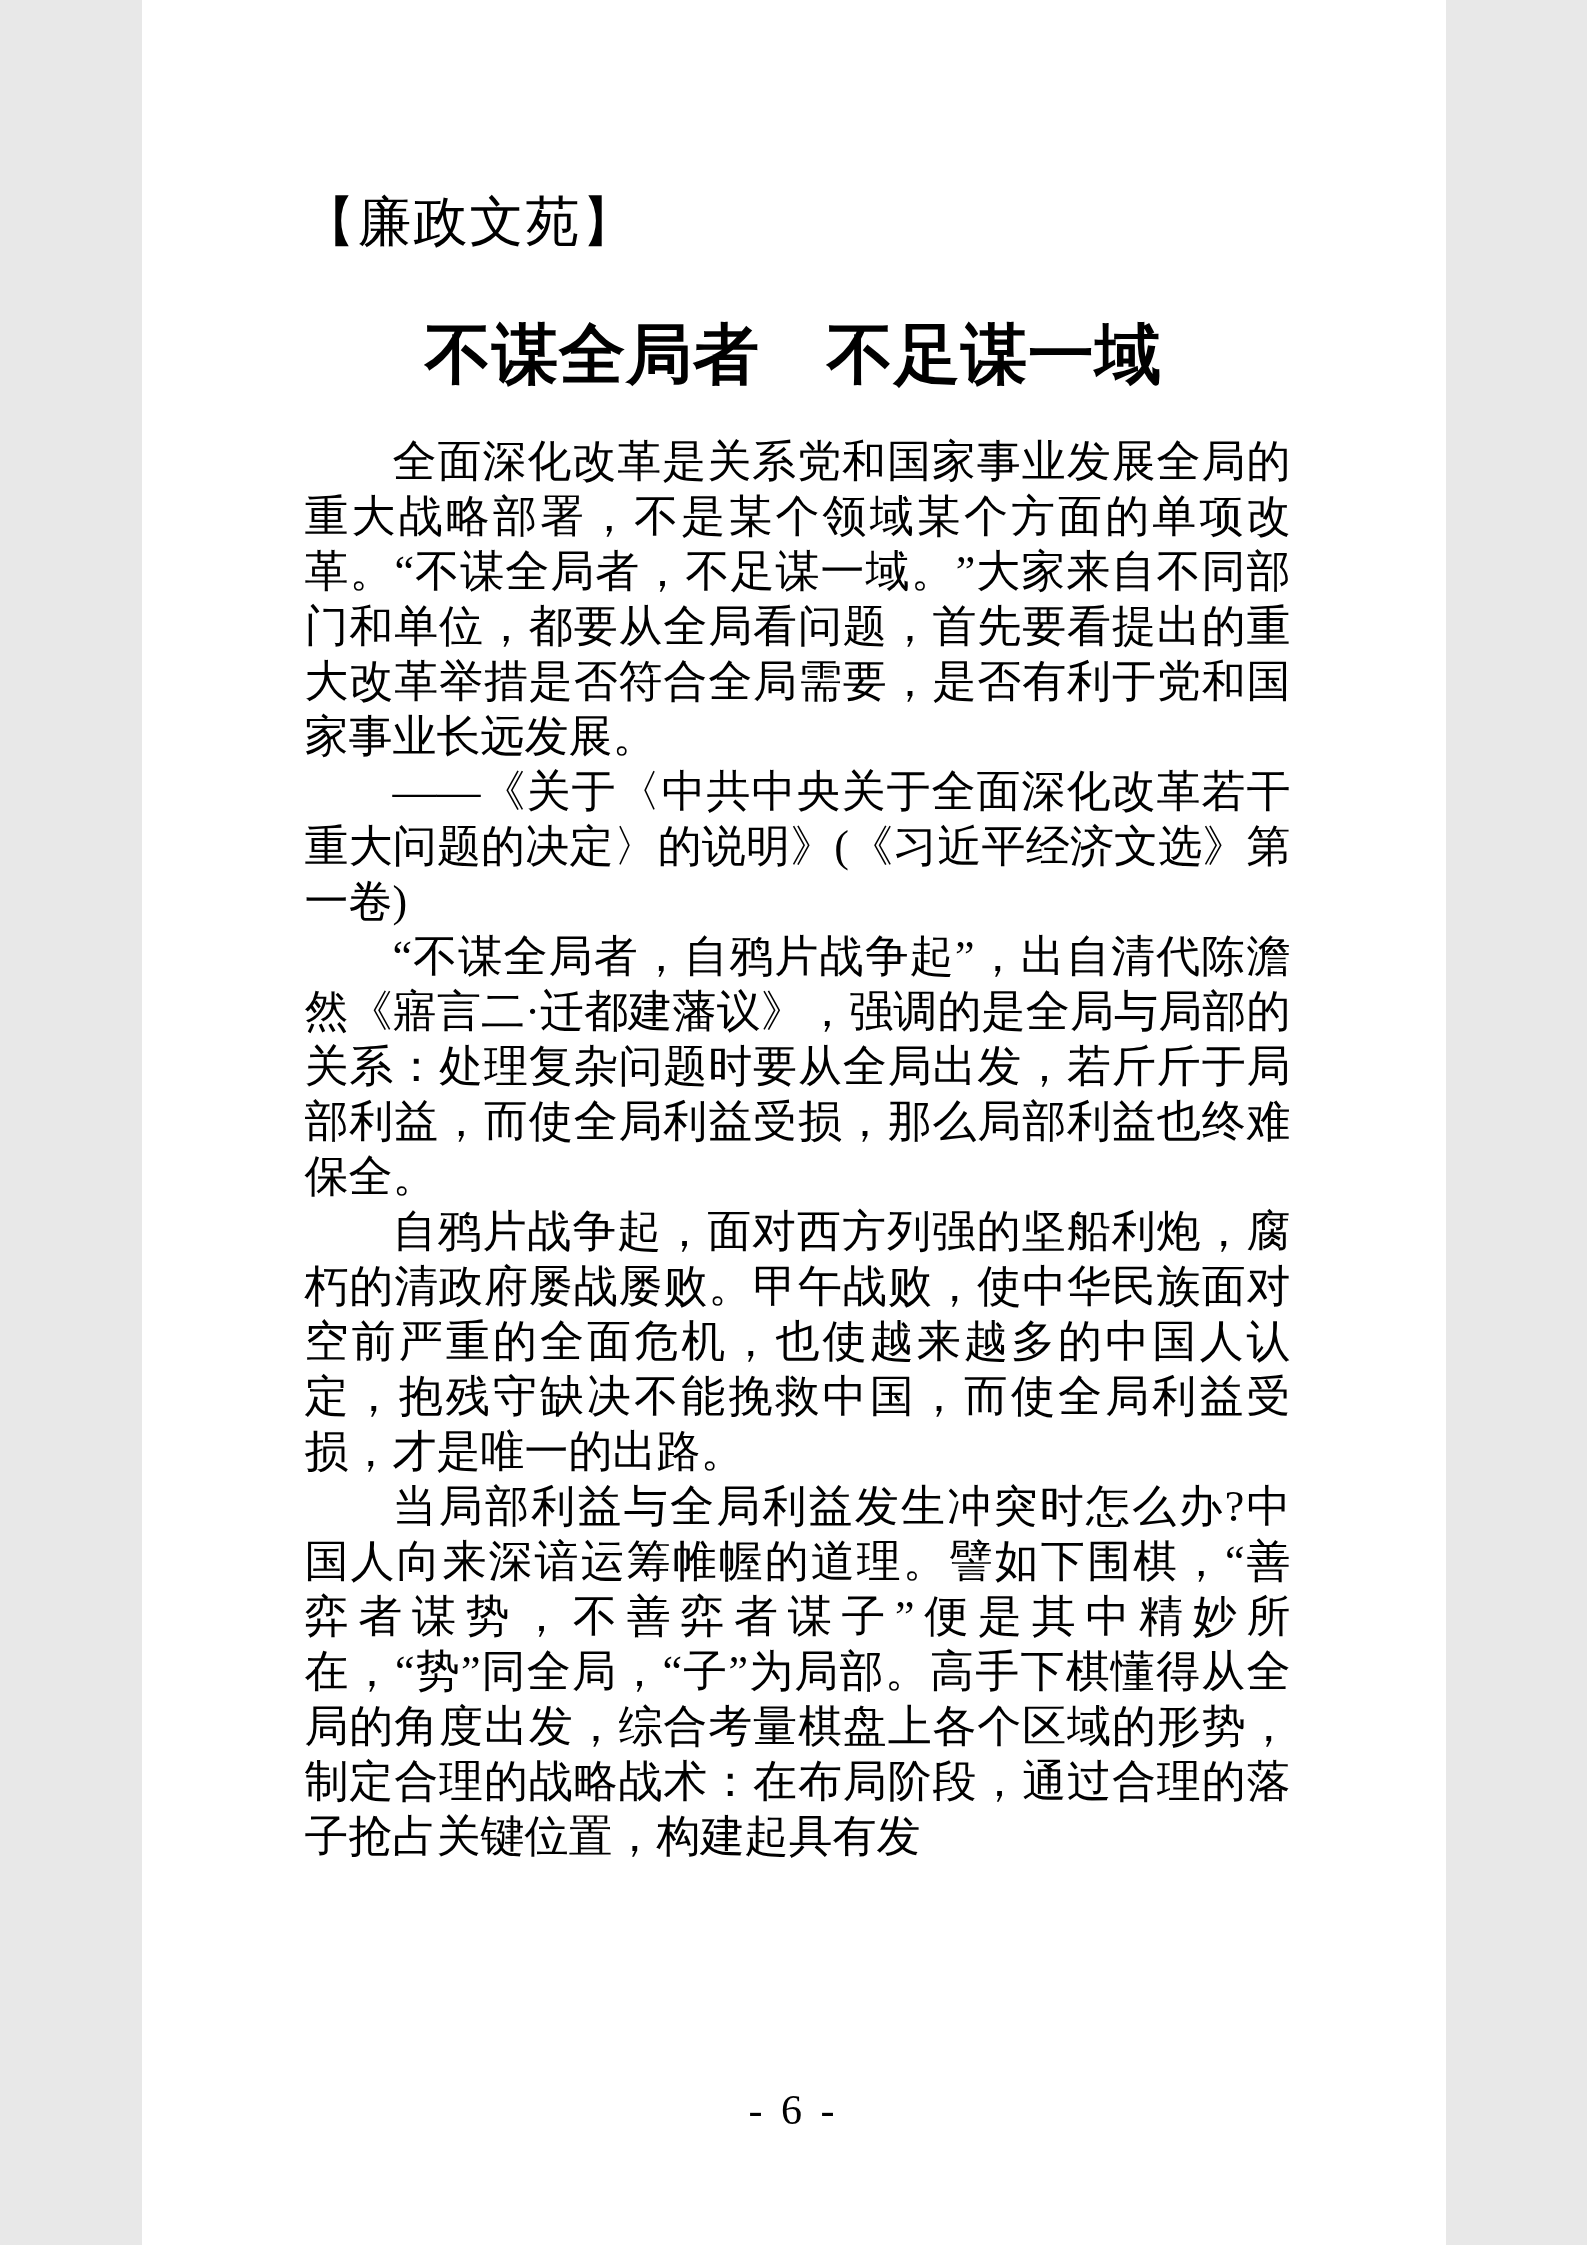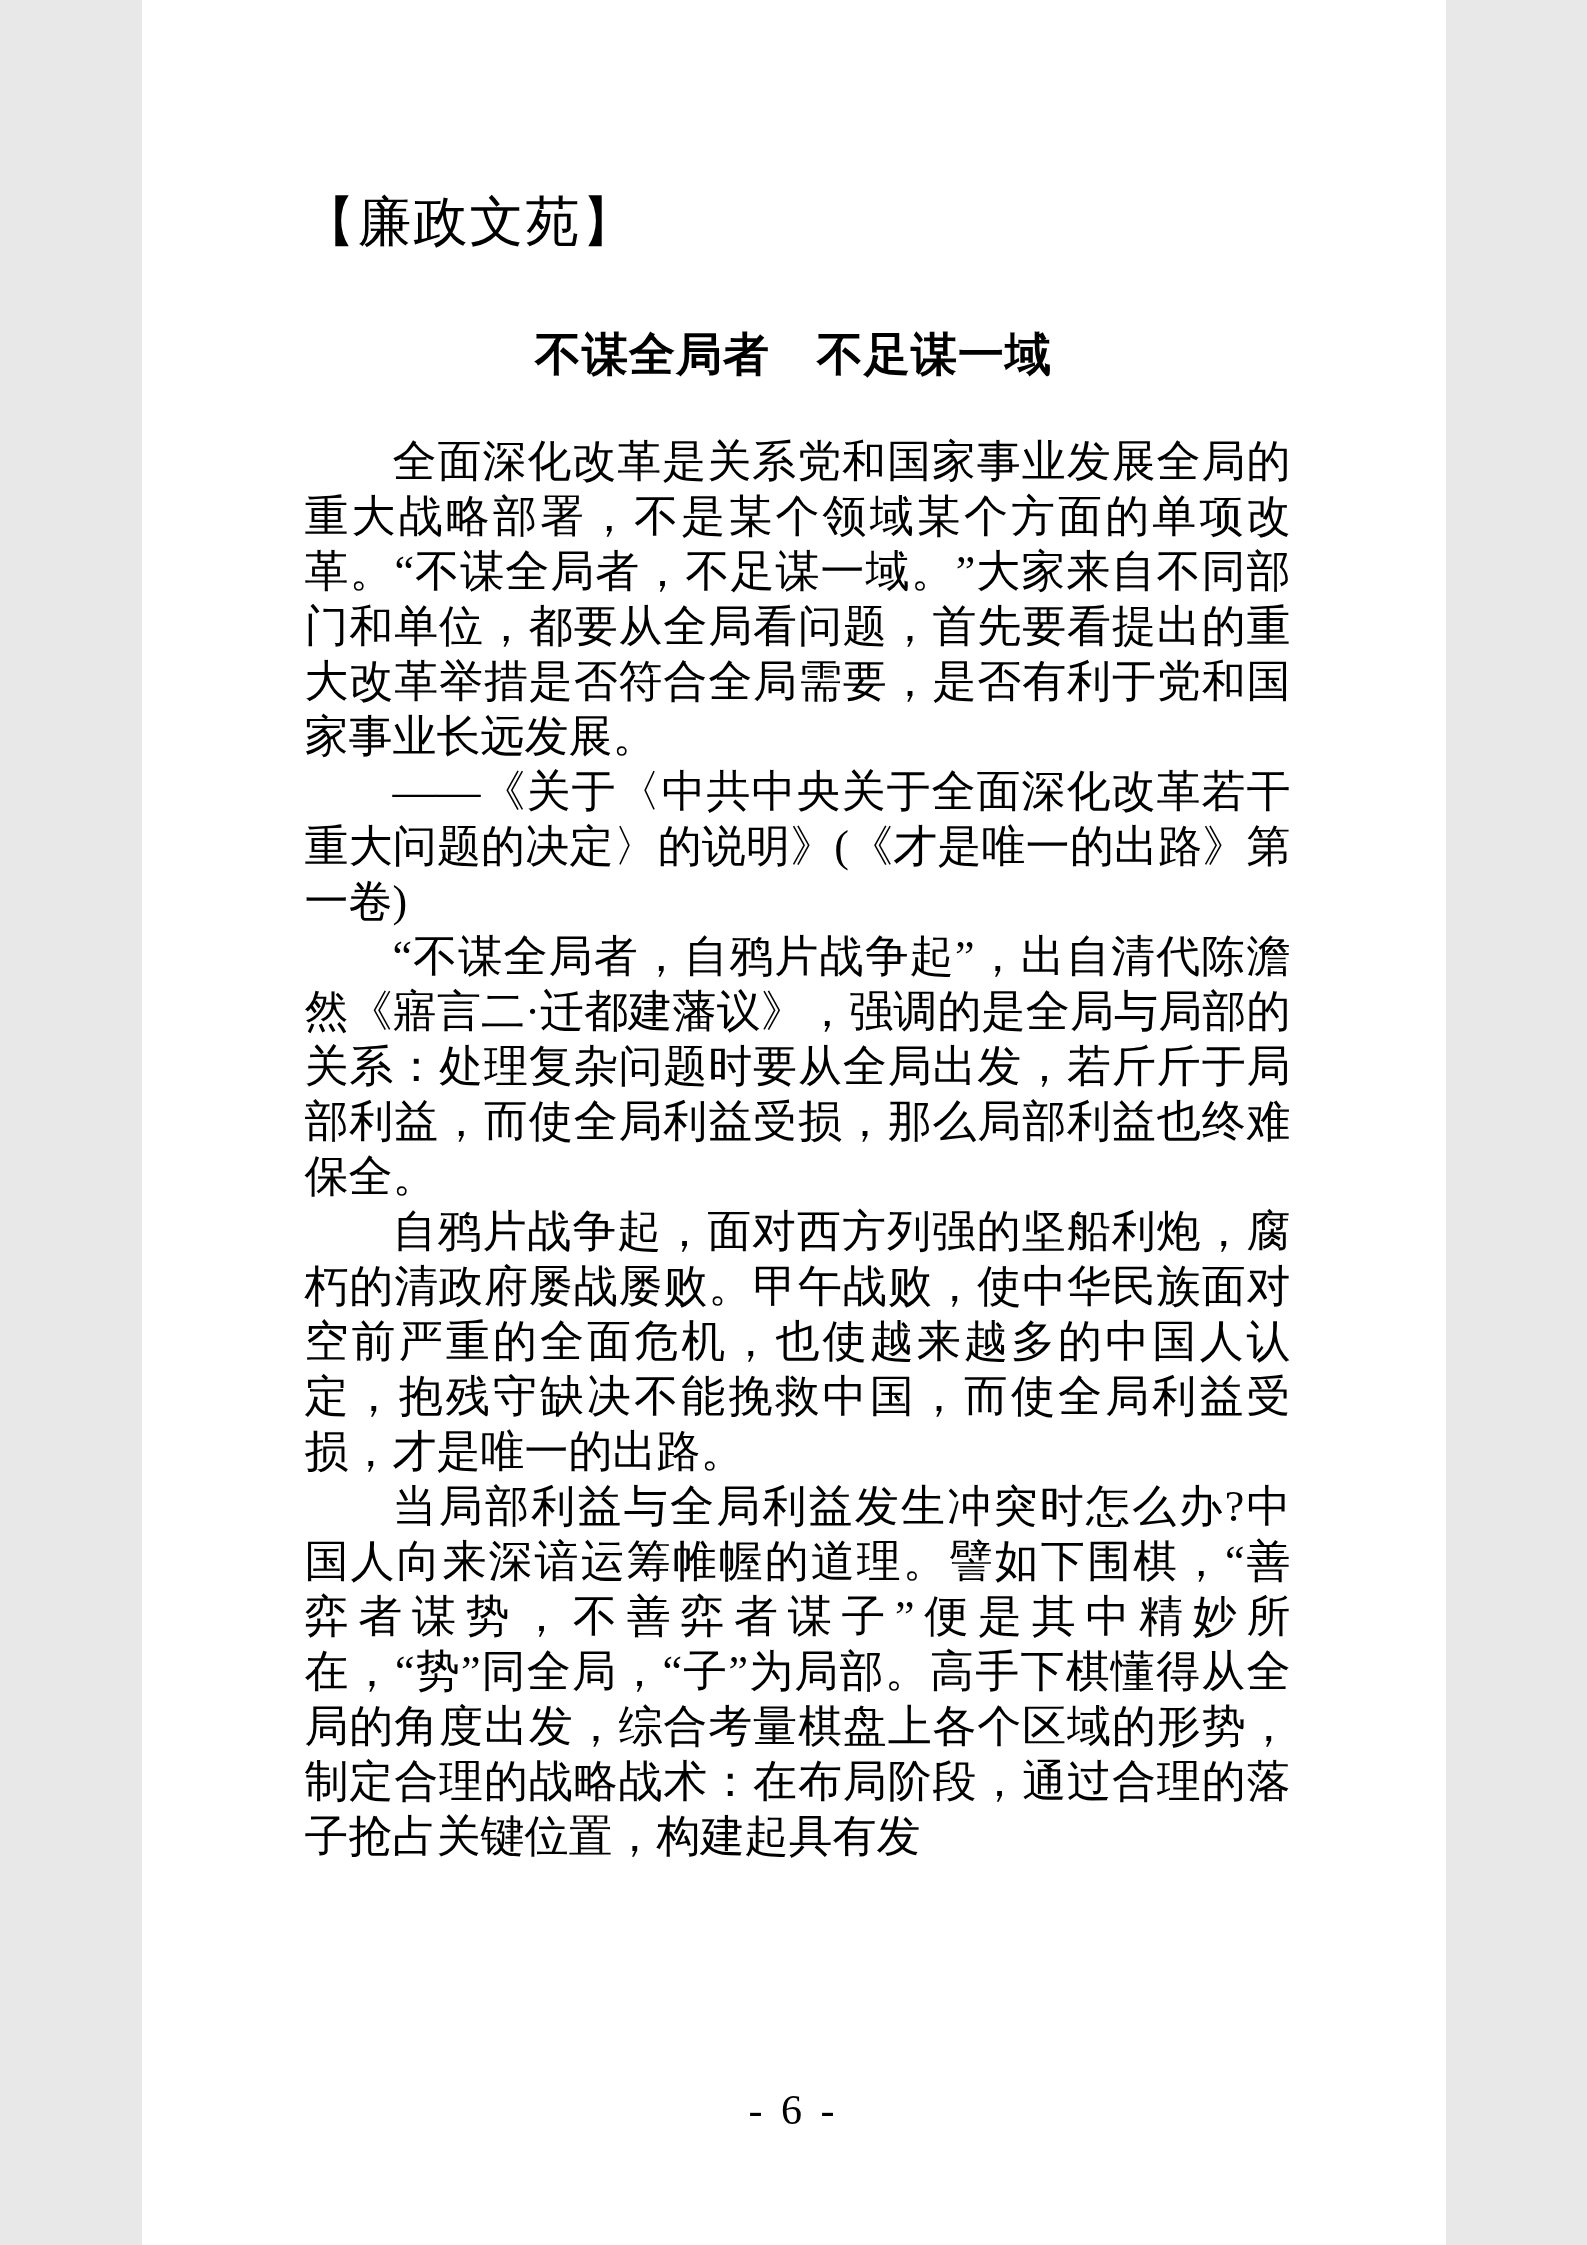--- a/index.html
+++ b/index.html
@@ -25,21 +25,21 @@
     line-height: 80px;
     letter-spacing: 2px;
     white-space: nowrap;
   }
   .article-title {
     position: absolute;
     left: 0;
     right: 0;
     top: 312px;
     text-align: center;
-    font-size: 46px;
+    font-size: 66px;
     font-weight: bold;
     line-height: 86px;
     letter-spacing: 1px;
   }
   .article-body {
     position: absolute;
     left: 163px;
     right: 155px;
     top: 434px;
     font-size: 44px;
@@ -66,21 +66,21 @@
 <body>
 
 <div class="page">
 
   <div class="section-label">【廉政文苑】</div>
 
   <div class="article-title">不谋全局者　不足谋一域</div>
 
   <div class="article-body">
     <p>全面深化改革是关系党和国家事业发展全局的重大战略部署，不是某个领域某个方面的单项改革。“不谋全局者，不足谋一域。”大家来自不同部门和单位，都要从全局看问题，首先要看提出的重大改革举措是否符合全局需要，是否有利于党和国家事业长远发展。</p>
-    <p>——《关于〈中共中央关于全面深化改革若干重大问题的决定〉的说明》(《才是唯一的出路》第一卷)</p>
+    <p>——《关于〈中共中央关于全面深化改革若干重大问题的决定〉的说明》(《习近平经济文选》第一卷)</p>
     <p>“不谋全局者，自鸦片战争起”，出自清代陈澹然《寤言二·迁都建藩议》，强调的是全局与局部的关系：处理复杂问题时要从全局出发，若斤斤于局部利益，而使全局利益受损，那么局部利益也终难保全。</p>
     <p>自鸦片战争起，面对西方列强的坚船利炮，腐朽的清政府屡战屡败。甲午战败，使中华民族面对空前严重的全面危机，也使越来越多的中国人认定，抱残守缺决不能挽救中国，而使全局利益受损，才是唯一的出路。</p>
     <p>当局部利益与全局利益发生冲突时怎么办?中国人向来深谙运筹帷幄的道理。譬如下围棋，“善弈者谋势，不善弈者谋子”便是其中精妙所在，“势”同全局，“子”为局部。高手下棋懂得从全局的角度出发，综合考量棋盘上各个区域的形势，制定合理的战略战术：在布局阶段，通过合理的落子抢占关键位置，构建起具有发</p>
   </div>
 
   <div class="page-number">- 6 -</div>
 
 </div>
 
 </body></html>

